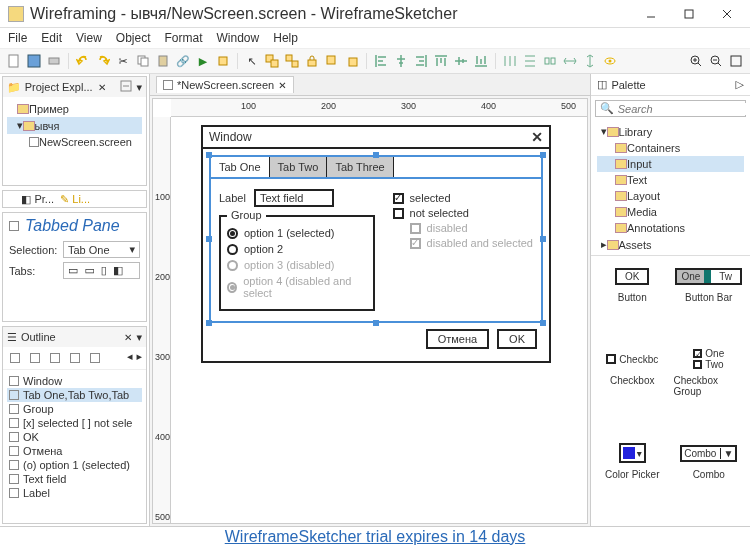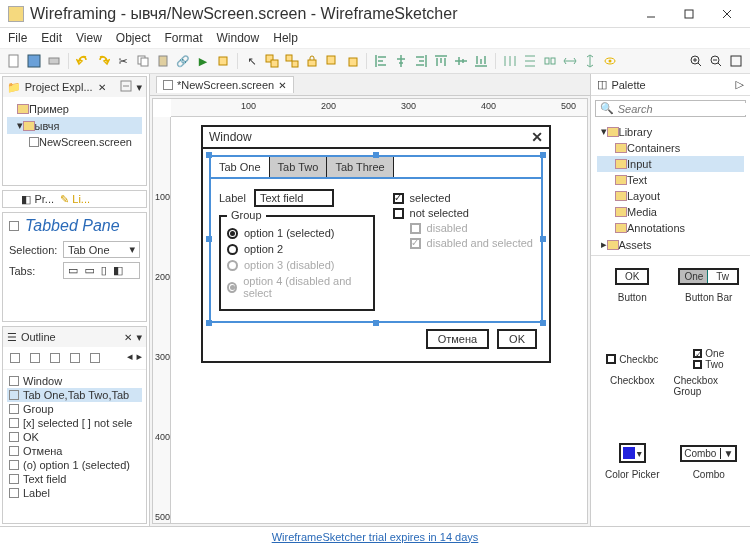--- a/index.html
+++ b/index.html
@@ -68,21 +68,21 @@
 .rightcol { width: 160px; display:flex; flex-direction:column; border-left:1px solid #ccc;}
 .pal-hdr { display:flex; align-items:center; padding:4px 6px; gap:4px; border-bottom:1px solid #ddd;}
 .pal-search { margin:4px; display:flex; align-items:center; border:1px solid #bbb; padding:1px 4px; gap:4px;}
 .pal-search input { border:none; outline:none; flex:1; font-size:11px; font-style:italic; color:#999;}
 .pal-tree { padding: 2px 6px; font-size:11px; border-bottom:1px solid #ddd;}
 .pal-tree .tree-item { padding-left:4px;}
 .pal-tree .tree-item.l1 { padding-left:18px;}
 .pal-grid { flex:1; display:grid; grid-template-columns:1fr 1fr; gap:6px; padding:8px 6px; overflow:auto;}
 .pal-cell { display:flex; flex-direction:column; align-items:center; gap:4px; font-size:10px;}
 .pal-prev { height:24px; display:flex; align-items:center; justify-content:center; font-family:"Comic Sans MS",cursive;}
-.statusbar { height:20px; display:flex; align-items:center; justify-content:center; border-top:1px solid #ccc; font-size:11px;}
+.statusbar { height:20px; display:flex; align-items:center; justify-content:center; border-top:1px solid #ccc; font-size:16px;}
 .statusbar a { color:#2a6ab8; text-decoration:underline;}
 .micon { width:14px; height:14px; }
 .sq { width:10px;height:10px;border:1px solid #888;display:inline-block;}
 </style>
 </head>
 <body>
 
 <div class="titlebar">
   <span class="icon"></span>
   <span class="title">Wireframing - ывчя/NewScreen.screen - WireframeSketcher</span>
@@ -543,21 +543,21 @@
         <div class="pal-cell">
           <div class="pal-prev">
             <span style="border:2px solid #222;padding:1px 8px">OK</span>
           </div>
           <div>Button</div>
         </div>
         <div class="pal-cell">
           <div class="pal-prev">
             <span style="border:2px solid #222;display:flex">
               <span style="background:#bbb;padding:1px 4px">One</span>
-              <span style="padding:1px 8px;border-left:1px solid #0f766e">Tw</span>
+              <span style="padding:1px 8px;border-left:7px solid #0f766e">Tw</span>
             </span>
           </div>
           <div>Button Bar</div>
         </div>
         <div class="pal-cell">
           <div class="pal-prev">
             <span style="display:flex;gap:3px;align-items:center"><span style="width:10px;height:10px;border:2px solid #222"></span>Checkbc</span>
           </div>
           <div>Checkbox</div>
         </div>

